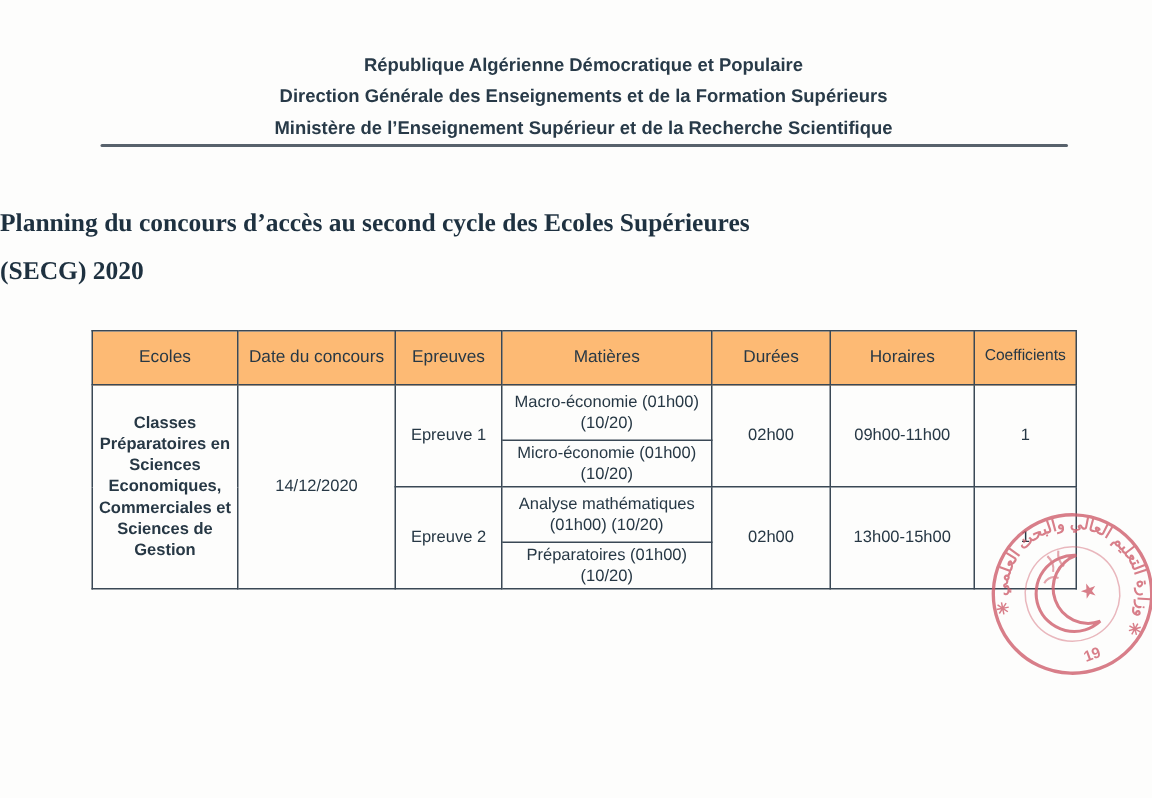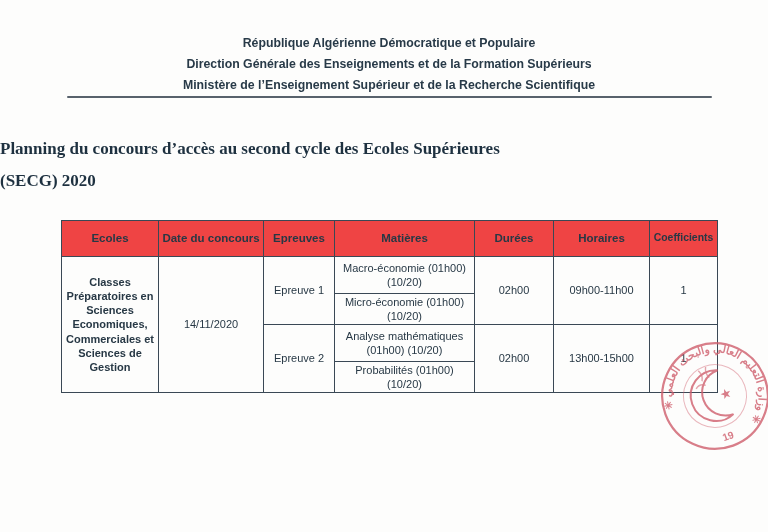--- a/index.html
+++ b/index.html
@@ -39,22 +39,22 @@
     border-collapse:collapse;
     table-layout:fixed;
   }
   table.planning th, table.planning td{
     border:1px solid #3a4855;
     text-align:center;vertical-align:middle;
     padding:1px 3px;
     color:#273845;
   }
   table.planning th{
-    background:#ef4444;
-    font-size:11.5px;font-weight:bold;
+    background:#fdba74;
+    font-size:11.5px;font-weight:normal;
     height:33px;
     line-height:1.2;
   }
   table.planning th.narrow{font-size:10.4px;white-space:nowrap;}
   table.planning td{font-size:11px;line-height:1.3;background:transparent;}
   td.school{font-weight:bold;font-size:10.6px;margin-left:16px;}
   td.school div{white-space:nowrap;line-height:14.2px;}
   td.matiere{font-size:10.5px;}
   td.matiere div{white-space:nowrap;line-height:14px;}
   tr.r1{height:37px;} tr.r2{height:29px;} tr.r3{height:37px;} tr.r4{height:30px;}
@@ -111,21 +111,21 @@
       <tr class="r1">
         <td class="school" rowspan="4">
           <div>Classes</div>
           <div>Préparatoires en</div>
           <div>Sciences</div>
           <div>Economiques,</div>
           <div>Commerciales et</div>
           <div>Sciences de</div>
           <div>Gestion</div>
         </td>
-        <td rowspan="4">14/11/2020</td>
+        <td rowspan="4">14/12/2020</td>
         <td rowspan="2">Epreuve 1</td>
         <td class="matiere">
           <div>Macro-économie (01h00)</div>
           <div>(10/20)</div>
         </td>
         <td rowspan="2">02h00</td>
         <td rowspan="2">09h00-11h00</td>
         <td rowspan="2">1</td>
       </tr>
       <tr class="r2">
@@ -139,21 +139,21 @@
         <td class="matiere">
           <div>Analyse mathématiques</div>
           <div>(01h00) (10/20)</div>
         </td>
         <td rowspan="2">02h00</td>
         <td rowspan="2">13h00-15h00</td>
         <td rowspan="2">1</td>
       </tr>
       <tr class="r4">
         <td class="matiere">
-          <div>Probabilités (01h00)</div>
+          <div>Préparatoires (01h00)</div>
           <div>(10/20)</div>
         </td>
       </tr>
     </tbody>
   </table>
 
   <div class="stamp">
     <svg viewBox="0 0 130 130" width="132" height="132">
       <defs>
         <path id="ringPath" d="M 22,65 A 43,43 0 1,1 108,65 A 43,43 0 1,1 22,65" fill="none"></path>

